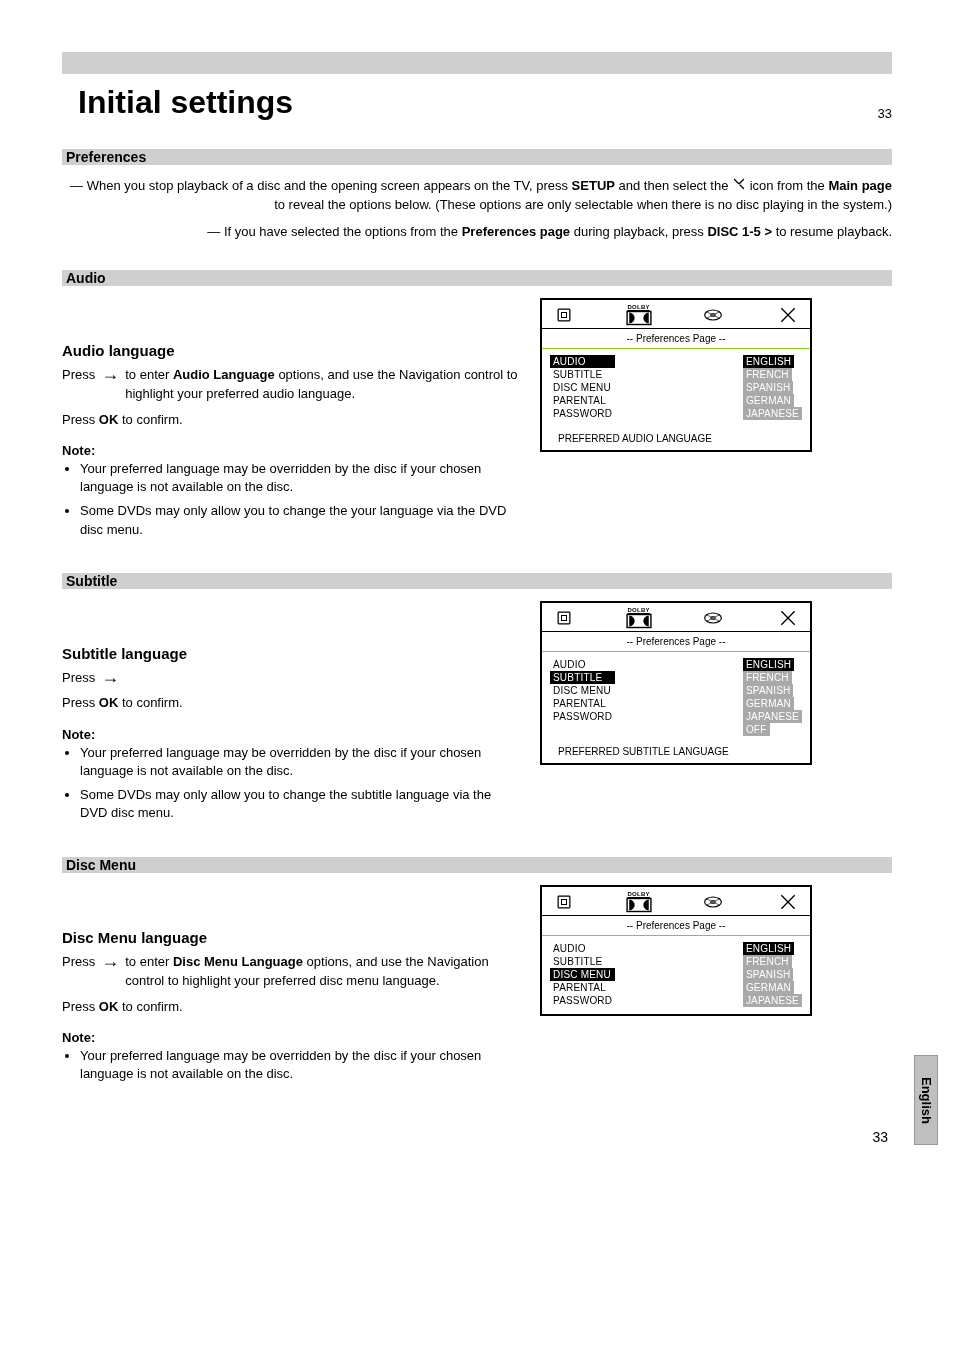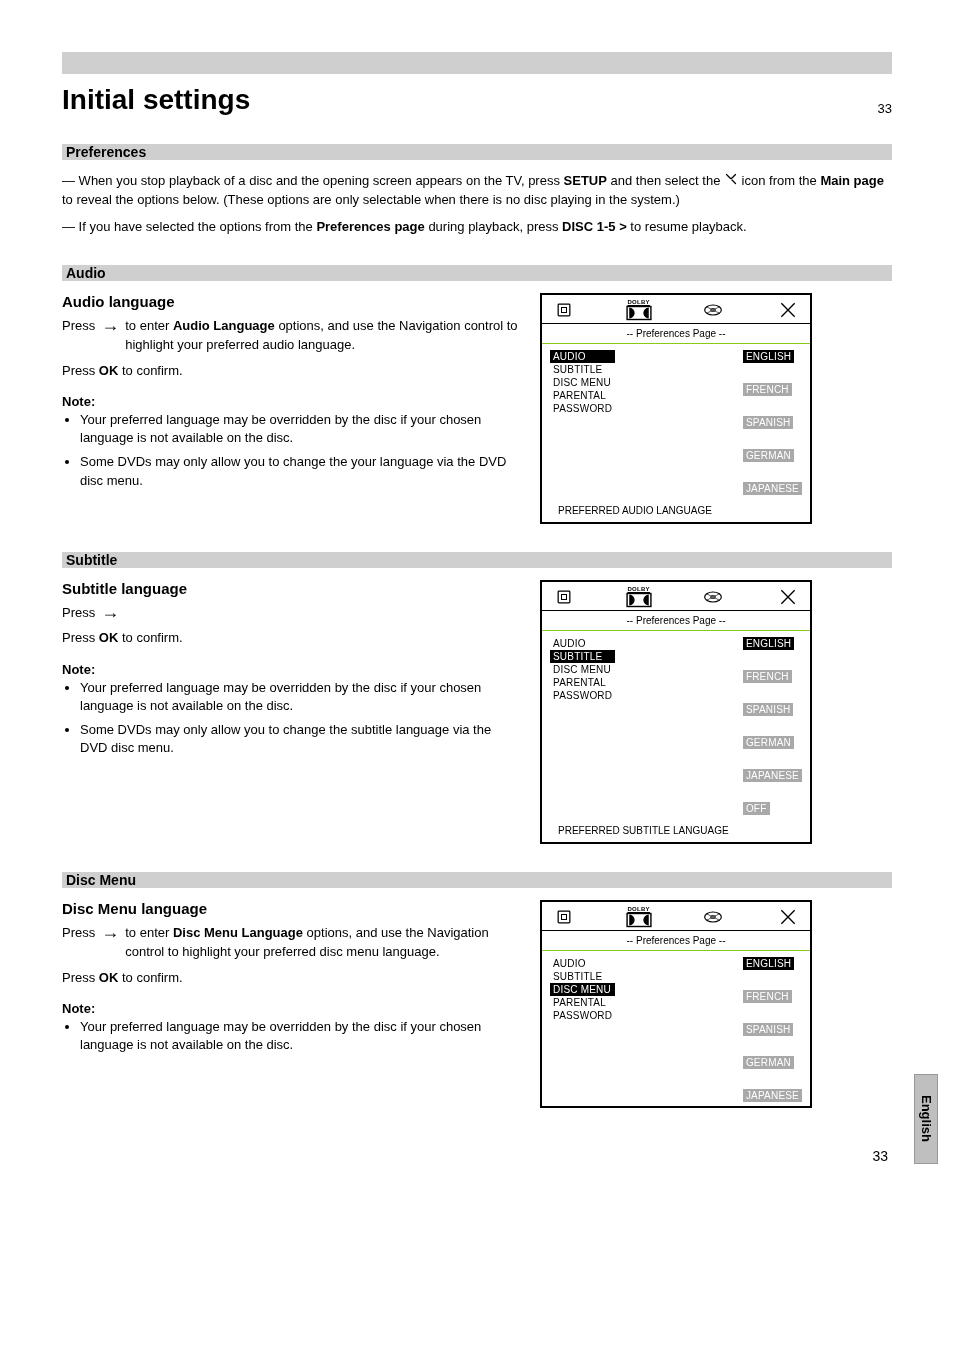--- a/index.html
+++ b/index.html
@@ -5,30 +5,30 @@
   * { box-sizing: border-box; margin: 0; padding: 0; }
   html, body { width: 954px; background: #fff; font-family: Arial, Helvetica, sans-serif; color: #000; }
   .page { padding: 52px 62px 40px 62px; position: relative; }
 
   
   .gray-bar { height: 22px; background: #cfcfcf; margin: 0 0 10px 0; }
   .section-band { height: 16px; background: #cfcfcf; display:flex; align-items:center; padding-left:4px; margin: 28px 0 12px 0; }
   .section-band span { font-size:14px; font-weight:bold; }
 
   .title-row { display:flex; justify-content:space-between; align-items:flex-end; margin-bottom:10px; }
-  .main-title { font-size:28px; font-weight:bold; }
+  .main-title { font-size:32px; font-weight:bold;margin-left:16px; }
   .page-num-top { font-size:13px; }
 
   .body-text { font-size:13px; line-height:1.45; }
-  .intro-para { margin: 8px 0 4px 0; }
+  .intro-para { margin: 8px 0 4px 0; text-align: right; }
   .intro-para b { font-weight:bold; }
 
   
   .block { display:flex; gap:18px; margin-top:4px; }
-  .left-col { flex: 0 0 460px; }
+  .left-col { flex: 0 0 460px; margin-top: 44px; }
   .right-col { flex: 1; }
 
   .sub-heading { font-size:15px; font-weight:bold; margin-bottom:6px; }
   .instr-line { display:flex; align-items:flex-start; gap:6px; font-size:13px; line-height:1.5; margin-bottom:6px; }
   .arrow { font-size:18px; line-height:1; }
   .note-box { margin-top:14px; }
   .note-title { font-size:13px; font-weight:bold; margin-bottom:2px; }
   ul.notes { list-style: disc; padding-left: 18px; font-size:13px; }
   ul.notes li { margin-bottom:6px; line-height:1.4; }
 
@@ -40,21 +40,21 @@
   .dolby-wrap { display:flex; flex-direction:column; align-items:center; }
   .dolby-label { font-size:6px; font-weight:bold; letter-spacing:0.3px; text-decoration: underline; }
   .osd-title { text-align:center; font-size:10px; padding:4px 0; border-bottom:1px solid #84cc16; }
   .osd-body { display:flex; padding:6px 8px 4px 8px; min-height:78px; justify-content:space-between; }
   .menu-col { display:flex; flex-direction:column; gap:0; }
   .menu-item { font-size:10px; padding:1px 3px; letter-spacing:0.2px; }
   .menu-item.hl { background:#000; color:#fff; }
   .opts-col { display:flex; flex-direction:column; gap:0; align-items:flex-start; }
   .opt { font-size:10px; padding:1px 3px; letter-spacing:0.2px; }
   .opt.sel { background:#000; color:#fff; }
-  .opt.avail { background:#a9a9a9; color:#fff;margin-top:20px; }
+  .opt.avail { background:#a9a9a9; color:#fff; }
   .osd-footer { font-size:10px; padding:6px 8px 6px 16px; }
 
   
   .side-tab { position:absolute; right:16px; bottom:40px; width:24px; height:90px; background:#bfbfbf; border:1px solid #999; writing-mode: vertical-rl; text-orientation: mixed; font-size:13px; font-weight:bold; display:flex; align-items:center; justify-content:center; }
 
   
   .pg-bottom { text-align:right; font-size:14px; margin-top:40px; padding-right:4px; }
 </style>
 </head>
 <body>

